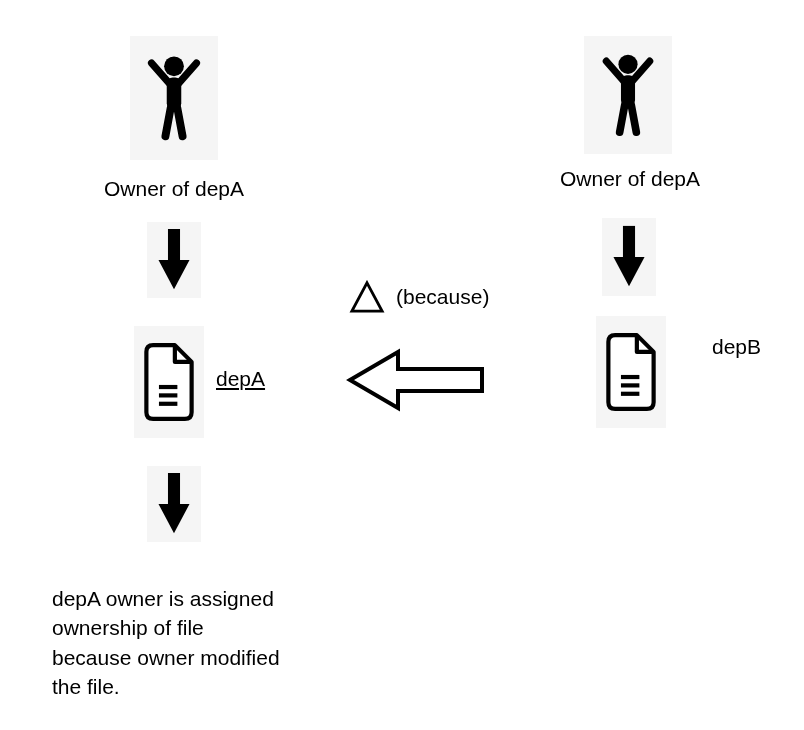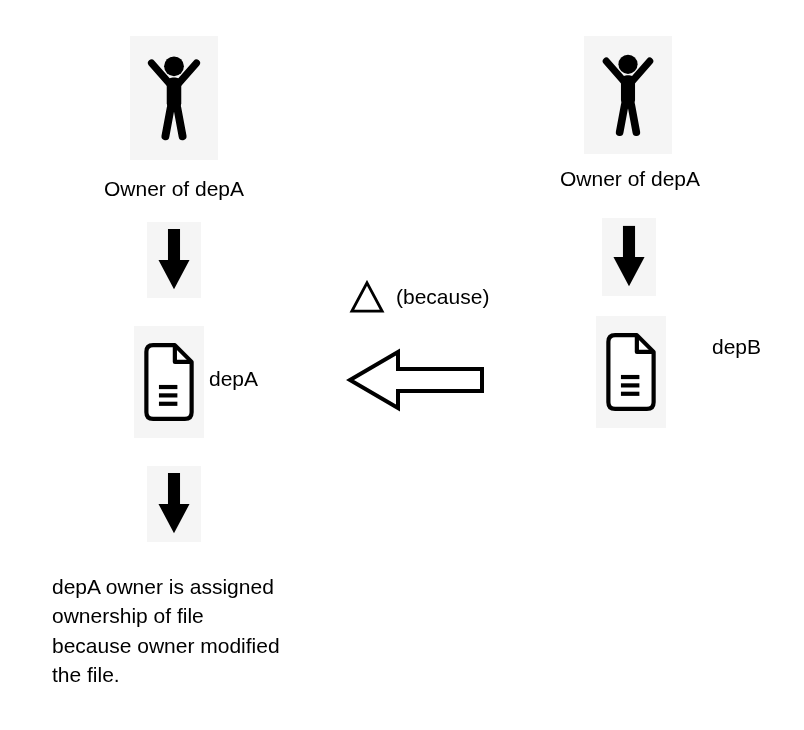--- a/index.html
+++ b/index.html
@@ -70,32 +70,32 @@
       <svg viewBox="0 0 74 96" width="62" height="88" aria-hidden="true">
         <path d="M18 4 H44 L64 24 V84 Q64 92 56 92 H18 Q10 92 10 84 V12 Q10 4 18 4 Z" fill="#ffffff" stroke="#000" stroke-width="5" stroke-linejoin="round"></path>
         <path d="M44 4 V24 H64" fill="none" stroke="#000" stroke-width="5" stroke-linejoin="round"></path>
         <line x1="25" y1="54" x2="47" y2="54" stroke="#000" stroke-width="5"></line>
         <line x1="25" y1="64" x2="47" y2="64" stroke="#000" stroke-width="5"></line>
         <line x1="25" y1="74" x2="47" y2="74" stroke="#000" stroke-width="5"></line>
       </svg>
     </span>
   </div>
 
-  <div class="abs label" style="left:209px; top:366px;">depA</div>
+  <div class="abs label" style="left:216px; top:366px;text-decoration:underline;">depA</div>
 
   <div class="abs iconbox" style="left:147px; top:466px; width:54px; height:76px;">
     <span>
       <svg viewBox="0 0 44 72" width="38" height="62" aria-hidden="true">
         <rect x="15" y="0" width="14" height="38" fill="#000"></rect>
         <polygon points="4,36 40,36 22,70" fill="#000"></polygon>
       </svg>
     </span>
   </div>
 
-  <div class="abs caption" style="left:52px; top:572px; width:290px;">
+  <div class="abs caption" style="left:52px; top:584px; width:290px;">
     <div>depA owner is assigned</div>
     <div>ownership of file</div>
     <div>because owner modified</div>
     <div>the file.</div>
   </div>
 
   <div class="abs" style="left:348px; top:280px;">
     <svg viewBox="0 0 40 36" width="38" height="34" aria-hidden="true">
       <polygon points="20,3 36,33 4,33" fill="none" stroke="#000" stroke-width="3"></polygon>
     </svg>

